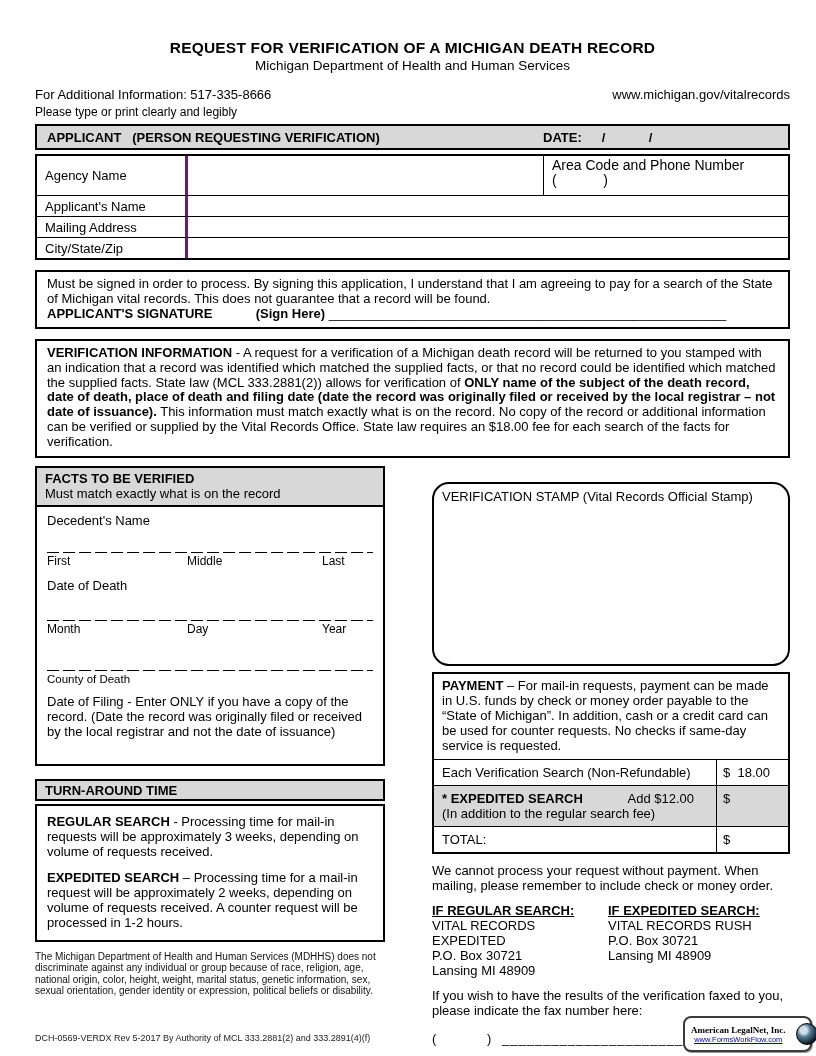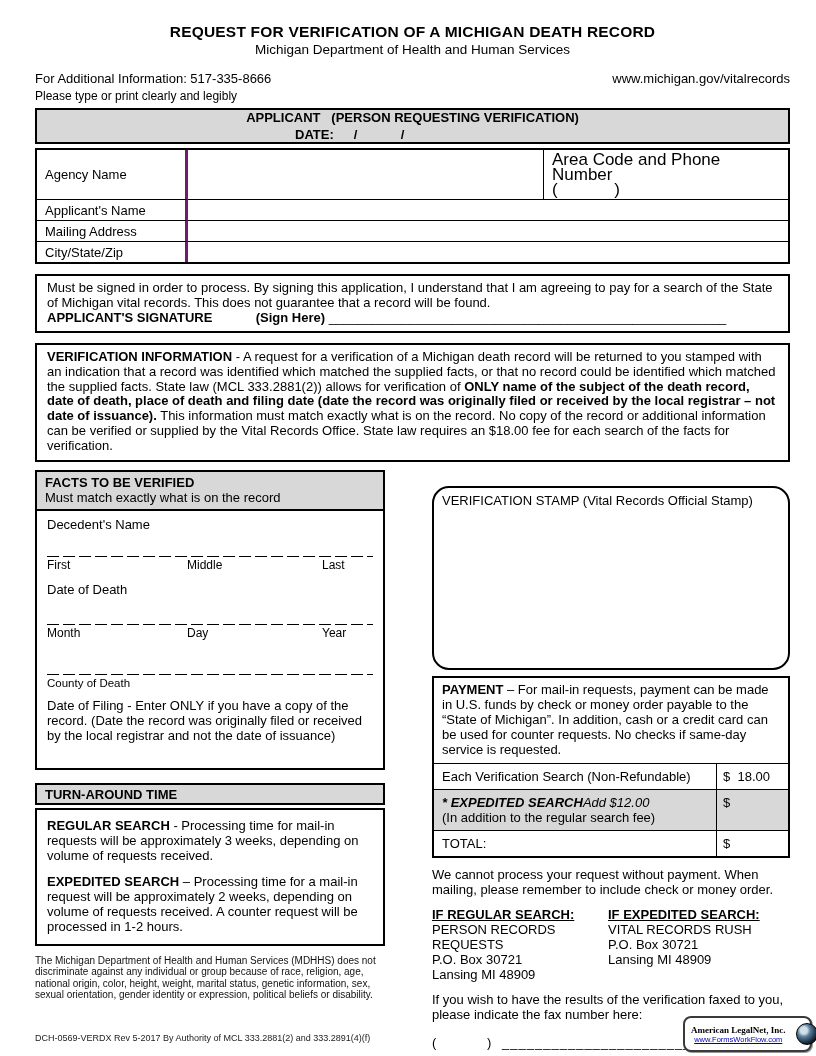--- a/index.html
+++ b/index.html
@@ -1,38 +1,38 @@
 <!DOCTYPE html>
 <html><head>
 <meta charset="utf-8">
 <style>
   * { margin:0; padding:0; box-sizing:border-box; }
   html,body { background:#fff; }
   .page {
     position:relative; width:816px; height:1056px; overflow:hidden;
     background:#fff; color:#000;
     font-family:"Liberation Sans", sans-serif; font-size:13px; line-height:15px;
-    padding:24px 26px 0 35px;
+    padding:40px 26px 0 35px;
   }
   .bold { font-weight:bold; }
   .ws-pre { white-space:pre; }
   .title { text-align:center; font-size:15.5px; font-weight:bold; letter-spacing:.2px; }
   .subtitle { text-align:center; font-size:13.5px; margin-top:3px; }
   .info-row { display:flex; justify-content:space-between; margin-top:14px; font-size:13px; }
   .instruction { font-size:12px; margin-top:3px; }
 
   .graybar { background:#d8d8d8; border:2px solid #000; }
-  .app-header { display:flex; align-items:center; margin-top:4px; height:36px; padding:0 10px;flex-direction:column; }
+  .app-header { display:flex; align-items:center; margin-top:4px; height:26px; padding:0 10px; }
   .app-header .left { flex:1; font-weight:bold; font-size:13px; }
   .app-header .date-cell { width:235px; display:flex; font-weight:bold; }
   .app-table { border:2px solid #000; margin-top:4px; display:grid; grid-template-columns:151px 1fr 245px; }
   .cell { padding:2px 8px; }
   .cell.lab { border-right:3px solid #701a75; display:flex; align-items:center; }
   .row1 { min-height:39px; }
-  .phone-cell { border-left:1px solid #000; padding:2px 8px; font-size:17px; }
+  .phone-cell { border-left:1px solid #000; padding:2px 8px; font-size:14px; }
   .bt { border-top:1px solid #000; }
   .span2 { grid-column:2 / 4; }
   .row234 { min-height:21px; }
 
   .boxed { border:2px solid #000; }
   .sig-box { margin-top:10px; padding:4px 10px 6px 10px; }
   .ver-box { margin-top:10px; padding:5px 10px 6px 10px; line-height:14.8px; }
 
   .cols { display:flex; justify-content:space-between; margin-top:8px; }
   .left-col { width:350px; }
@@ -53,21 +53,21 @@
   .nondisc { margin-top:9px; width:356px; font-size:10px; line-height:11.5px; color:#111; }
   .footer { position:absolute; left:35px; top:1031px; font-size:9px; color:#222; }
 
   .stamp-box { height:184px; padding:5px 8px;border-radius:17px; }
   .pay-box { margin-top:6px; }
   .pay-para { padding:4px 8px 6px 8px; }
   .fee-row { display:grid; grid-template-columns:1fr 72px; border-top:1px solid #000; }
   .fee-label { padding:5px 8px; }
   .fee-val { border-left:1px solid #000; padding:5px 6px; white-space:pre; }
   .fee-gray { background:#d8d8d8; }
-  .exp-line { display:flex; padding-right:14px;font-style:italic; }
+  .exp-line { display:flex; justify-content:space-between; padding-right:14px; }
 
   .note { margin-top:9px; }
   .addr-cols { display:flex; margin-top:10px; }
   .addr1 { width:176px; }
   .addr2 { flex:1; }
   .addr-title { font-weight:bold; text-decoration:underline; }
   .fax-text { margin-top:10px; }
   .fax-row { margin-top:13px; display:flex; align-items:flex-end; }
   .fax-line { letter-spacing:1px; }
 
@@ -206,21 +206,21 @@
           <div class="fee-label">TOTAL:</div>
           <div class="fee-val">$</div>
         </div>
       </div>
 
       <div class="note">We cannot process your request without payment. When mailing, please remember to include check or money order.</div>
 
       <div class="addr-cols">
         <div class="addr1">
           <div class="addr-title">IF REGULAR SEARCH:</div>
-          <div>PERSON RECORDS REQUESTS</div>
+          <div>VITAL RECORDS EXPEDITED</div>
           <div>P.O. Box 30721</div>
           <div>Lansing MI 48909</div>
         </div>
         <div class="addr2">
           <div class="addr-title">IF EXPEDITED SEARCH:</div>
           <div>VITAL RECORDS RUSH</div>
           <div>P.O. Box 30721</div>
           <div>Lansing MI 48909</div>
         </div>
       </div>

